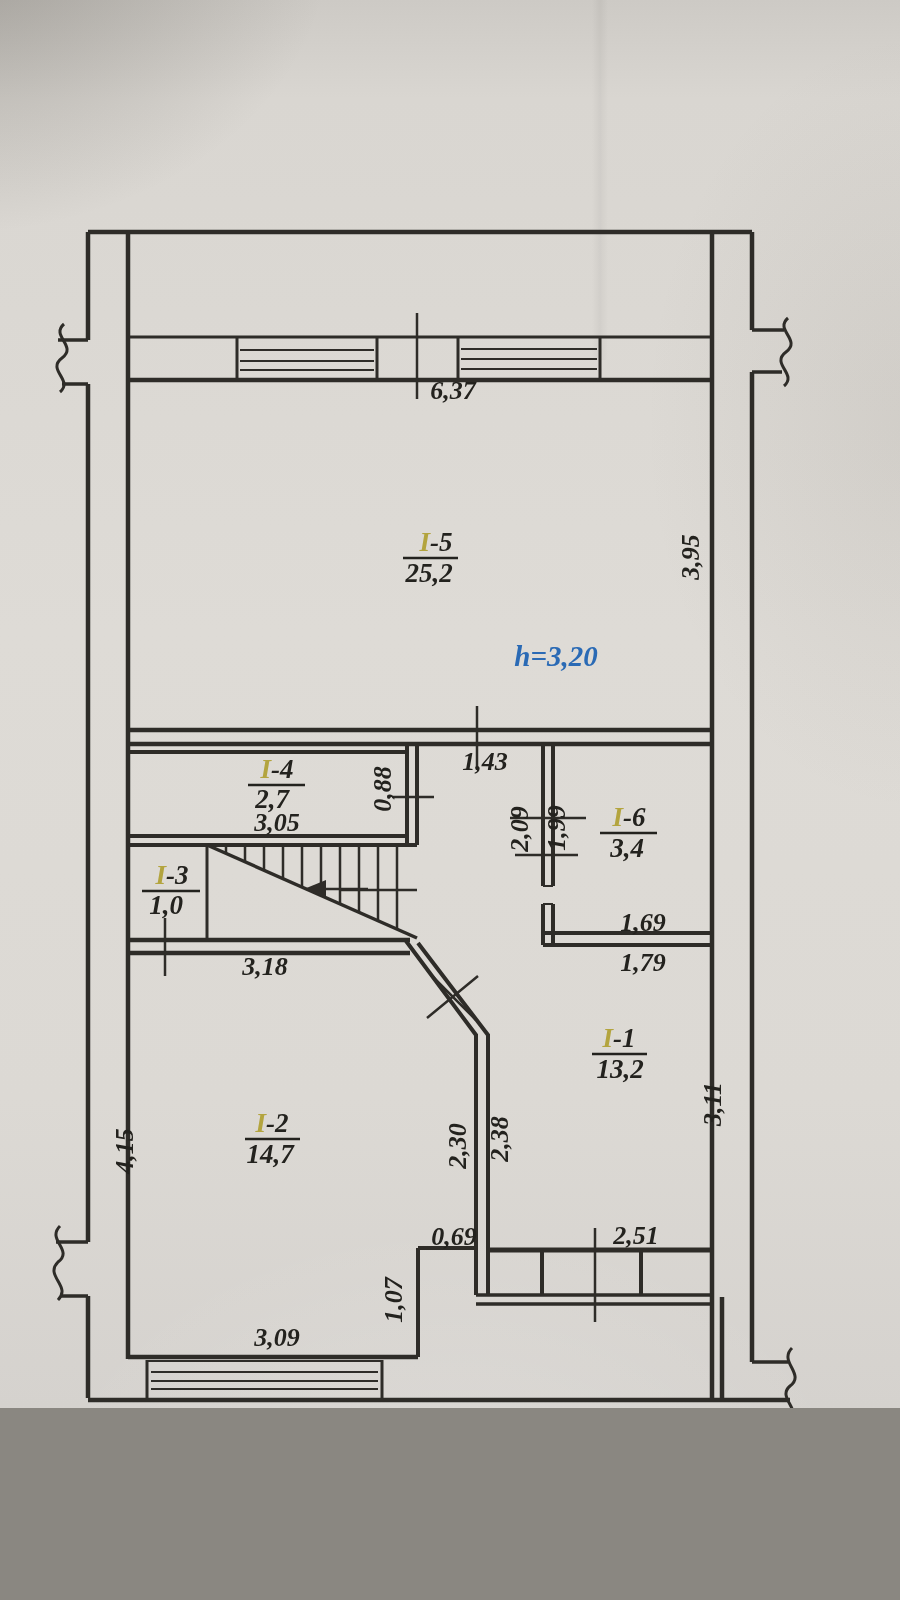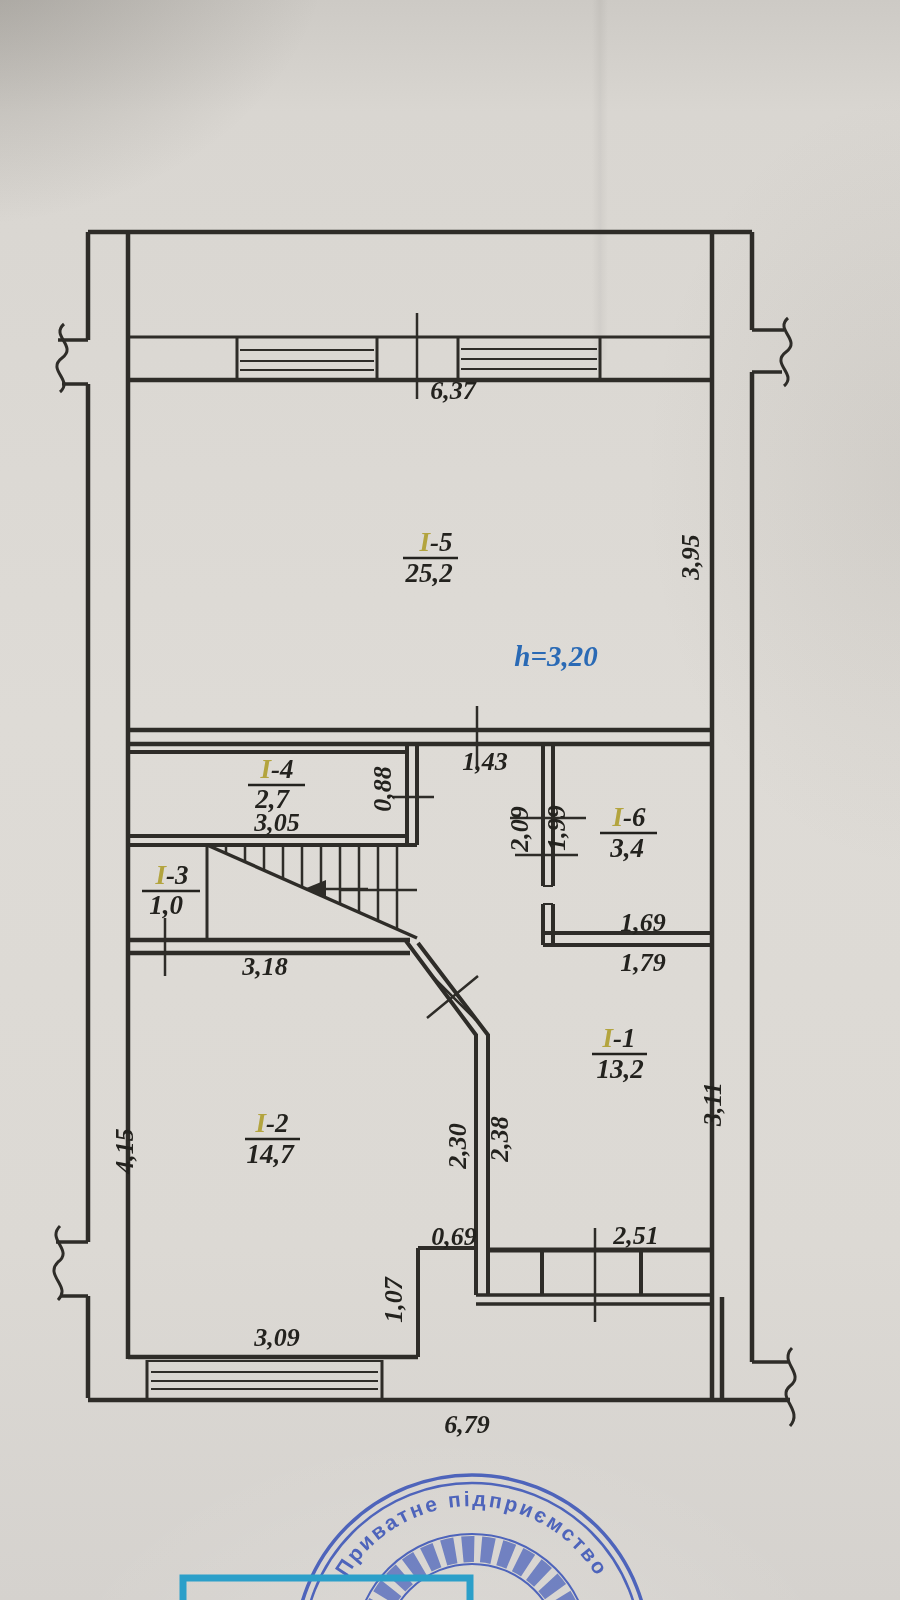--- a/index.html
+++ b/index.html
@@ -1,17 +1,17 @@
 <!DOCTYPE html>
 <html><head>
 <meta charset="utf-8">
 <style>
   html,body{margin:0;padding:0;background:#8a8781;}
   #page{
-    position:relative;width:900px;height:1600px;overflow:hidden;
+    position:relative;width:900px;height:1408px;overflow:hidden;
     background:
       radial-gradient(ellipse 620px 470px at -6% -4%, rgba(62,58,51,.30), rgba(62,58,51,0) 62%),
       radial-gradient(ellipse 420px 600px at 102% 30%, rgba(110,104,95,.10), rgba(110,104,95,0) 65%),
       radial-gradient(ellipse 700px 500px at 50% 108%, rgba(255,255,252,.18), rgba(255,255,252,0) 60%),
       linear-gradient(180deg,#cdcac5 0%,#d9d6d1 7%,#dedbd6 45%,#dcd9d4 78%,#d5d2ce 100%);
     text-align: center;
   }
   #crease{
     position:absolute;left:560px;top:0;width:80px;height:360px;pointer-events:none;
     background:linear-gradient(90deg,rgba(0,0,0,0) 40%,rgba(0,0,0,.045) 50%,rgba(0,0,0,0) 60%);

